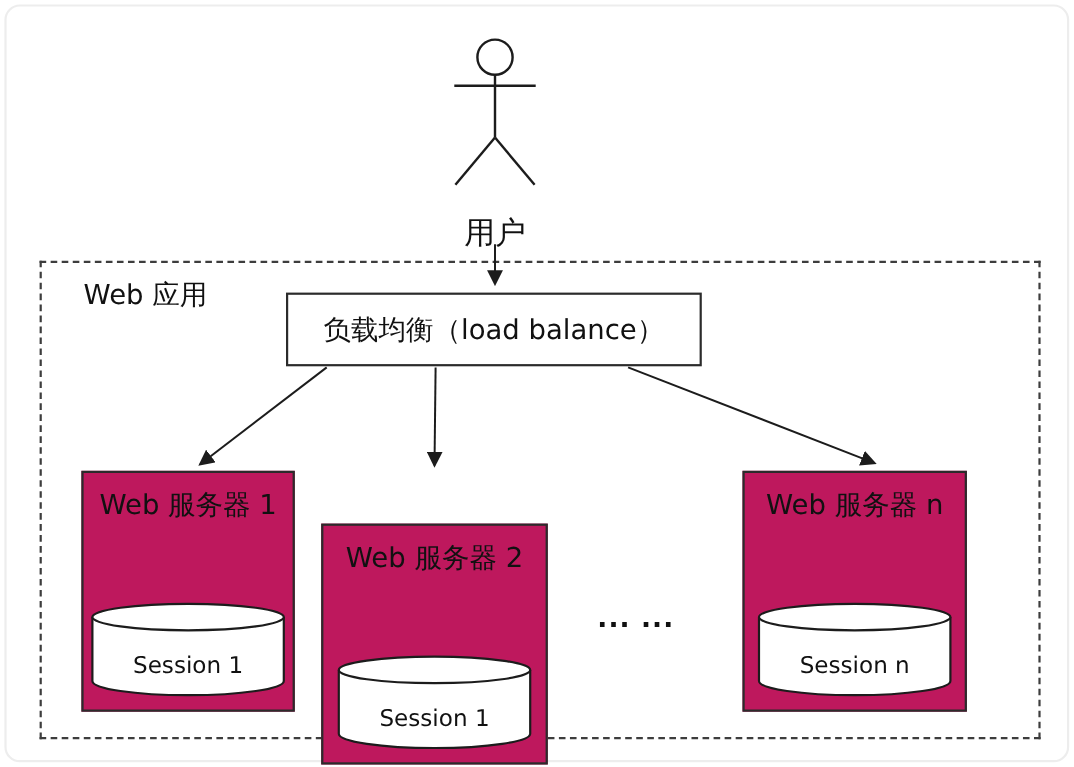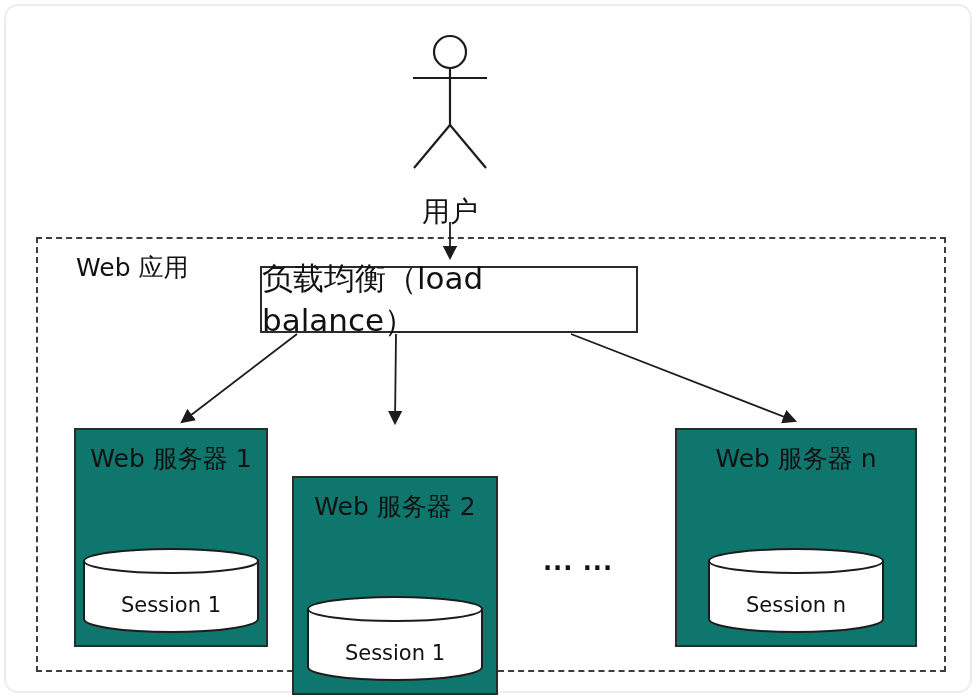--- a/index.html
+++ b/index.html
@@ -28,33 +28,33 @@
   }
   .webapp-label{
     position:absolute;left:76px;top:253px;
     font-size:25px;line-height:1.2;color:#111;
   }
   .lb-box{
     position:absolute;
     left:260px;top:266px;width:374px;height:63px;
     border:2px solid #2b2b2b;background:#fff;
     display:flex;align-items:center;justify-content:center;
-    font-size:31px;color:#111;
+    font-size:25px;color:#111;
   }
   .user-label{
     position:absolute;left:390px;top:193px;width:120px;
     text-align:center;font-size:28px;color:#111;
   }
   .server-box{
     position:absolute;top:428px;height:215px;
-    border:2px solid #2b2b2b;background:#0f766e;
+    border:2px solid #2b2b2b;background:#be185d;
   }
   .server-1{left:74px;width:190px;}
   .server-2{left:292px;width:202px;margin-top:48px;}
-  .server-n{left:675px;width:200px;padding-left:38px;}
+  .server-n{left:675px;width:200px;}
   .server-title{
     position:absolute;top:12px;left:0;width:100%;
     text-align:center;font-size:25px;color:#111;
   }
   .cylinder{
     position:absolute;left:50%;bottom:10px;transform:translateX(-50%);
   }
   .session-label{
     position:absolute;left:0;bottom:28px;width:100%;
     text-align:center;font-size:21px;color:#111;

